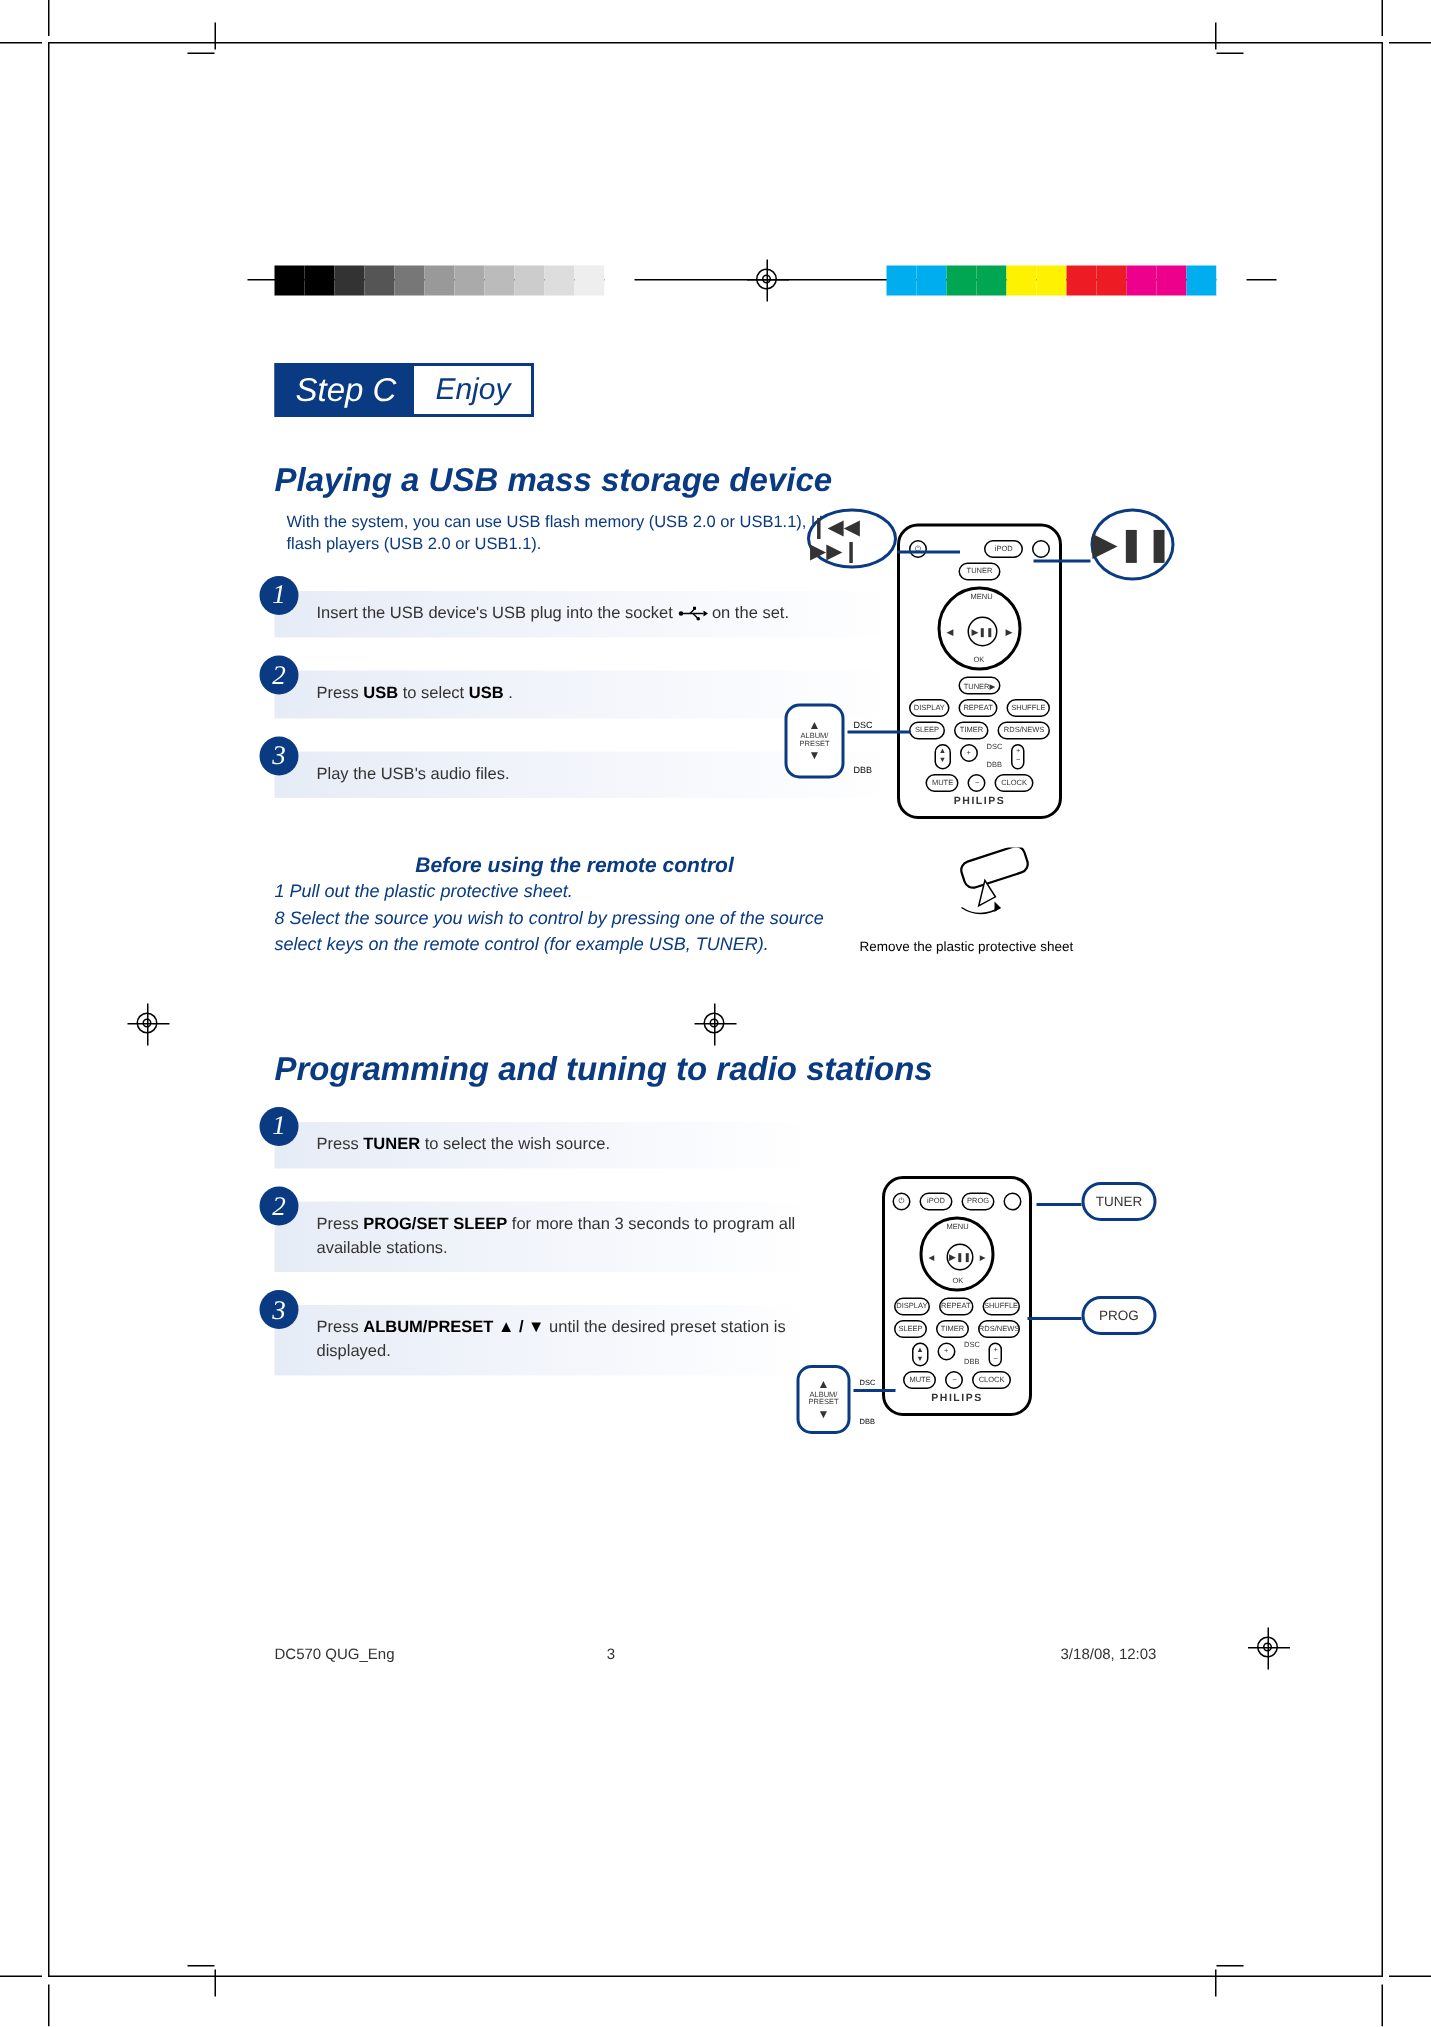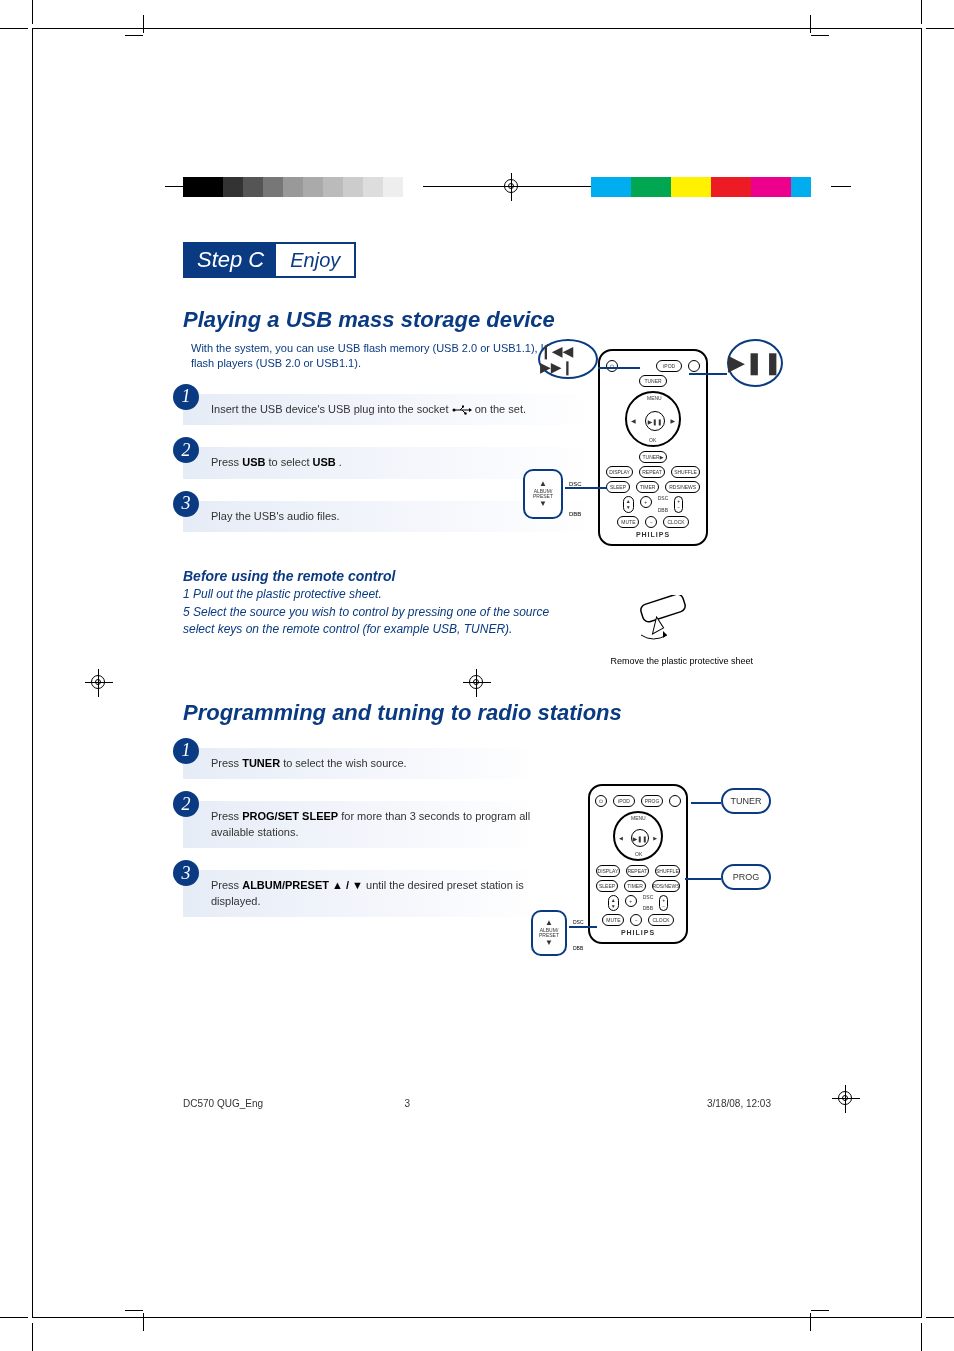--- a/index.html
+++ b/index.html
@@ -146,20 +146,21 @@
     color: #0a3a82;
     font-style: italic;
     font-size: 12px;
     line-height: 1.45;
     margin-top: 34px;
     max-width: 400px;
   }
   .remotebox .title {
     font-weight: bold;
     font-size: 14px;
+    text-align: center;
   }
   
   .remote-ill {
     position: absolute;
     right: 168px;
     width: 200px;
   }
   .remote {
     border: 2px solid #000;
     border-radius: 14px;
@@ -191,23 +192,23 @@
   }
   .callout.small { font-size: 8px; flex-direction: column; line-height:1.1; text-align:center; }
   .callout .cline {
     position: absolute;
     background: #0a3a82;
     height: 2px;
   }
   .battery-ill {
     position: absolute;
     right: 168px;
-    top: 566px;
+    top: 536px;
     width: 180px;
-    text-align: right;
+    text-align: left;
   }
   .battery-ill svg { display:block; margin: 0 auto 6px; }
   .caption { font-size: 9px; color: #000; }
   
   .footer {
     position: absolute;
     bottom: 200px;
     left: 150px;
     right: 150px;
     display: flex;
@@ -312,21 +313,21 @@
     </div>
 
     <div class="stepbar">
       <div class="stepnum">3</div>
       <span>Play the USB's audio files.</span>
     </div>
 
     <div class="remotebox">
       <div class="title">Before using the remote control</div>
       <div>1 Pull out the plastic protective sheet.</div>
-      <div>5 Select the source you wish to control by pressing one of the source select keys on the remote control (for example USB, TUNER).</div>
+      <div>8 Select the source you wish to control by pressing one of the source select keys on the remote control (for example USB, TUNER).</div>
     </div>
   </div>
 
   <div class="remote-ill" style="top:320px;">
     <div class="remote" style="width:110px; margin-left:45px;">
       <div class="row">
           <span class="rbtn circle">⏻</span>
           <span style="width:30px"></span>
           <span class="rbtn pill">iPOD</span>
           <span class="rbtn circle"></span>

